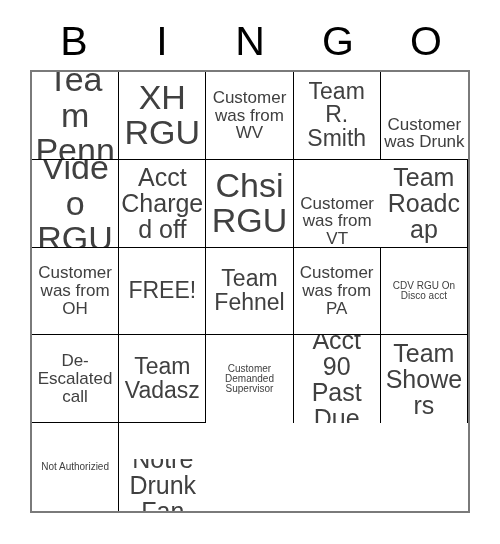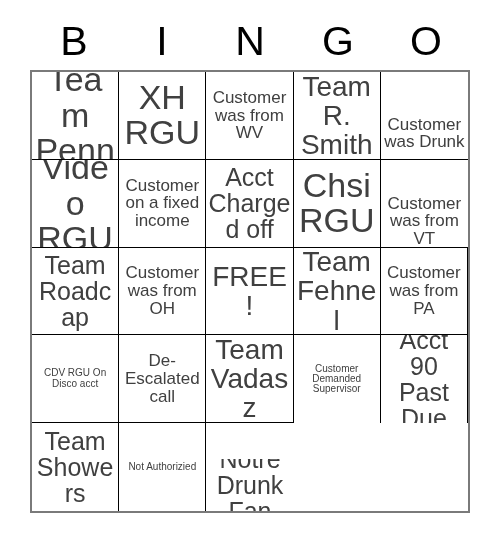--- a/index.html
+++ b/index.html
@@ -80,21 +80,21 @@
     display: block;
     width: 100%;
     line-height: 1.04;
     font-weight: 400;
     color: #404040;
     word-wrap: break-word;
   }
 
   
   .sz-xl   { font-size: 34px; }
-  .sz-lg   { font-size: 28px; }
+  .sz-lg   { font-size: 23px; }
   .sz-md   { font-size: 25px; }
   .sz-sm   { font-size: 17px; }
   .sz-xs   { font-size: 10px; }
   .sz-xxs  { font-size: 13px; }
 </style>
 </head>
 <body>
 
 <div id="card">
 
@@ -119,23 +119,20 @@
       </div>
     <div class="cell row-1 col-4">
         <span class="cell-text sz-lg">Team R. Smith</span>
       </div>
     <div class="cell row-1 col-5">
         <span class="cell-text sz-sm">Customer was Drunk</span>
       </div>
 
     <div class="cell row-2 col-1">
         <span class="cell-text sz-xl">Video RGU</span>
-      </div>
-    <div class="cell row-2 col-2">
-        <span class="cell-text sz-sm">Customer on a fixed income</span>
       </div>
     <div class="cell row-2 col-3">
         <span class="cell-text sz-md">Acct Charged off</span>
       </div>
     <div class="cell row-2 col-4">
         <span class="cell-text sz-xl">Chsi RGU</span>
       </div>
     <div class="cell row-2 col-5">
         <span class="cell-text sz-sm">Customer was from VT</span>
       </div>

